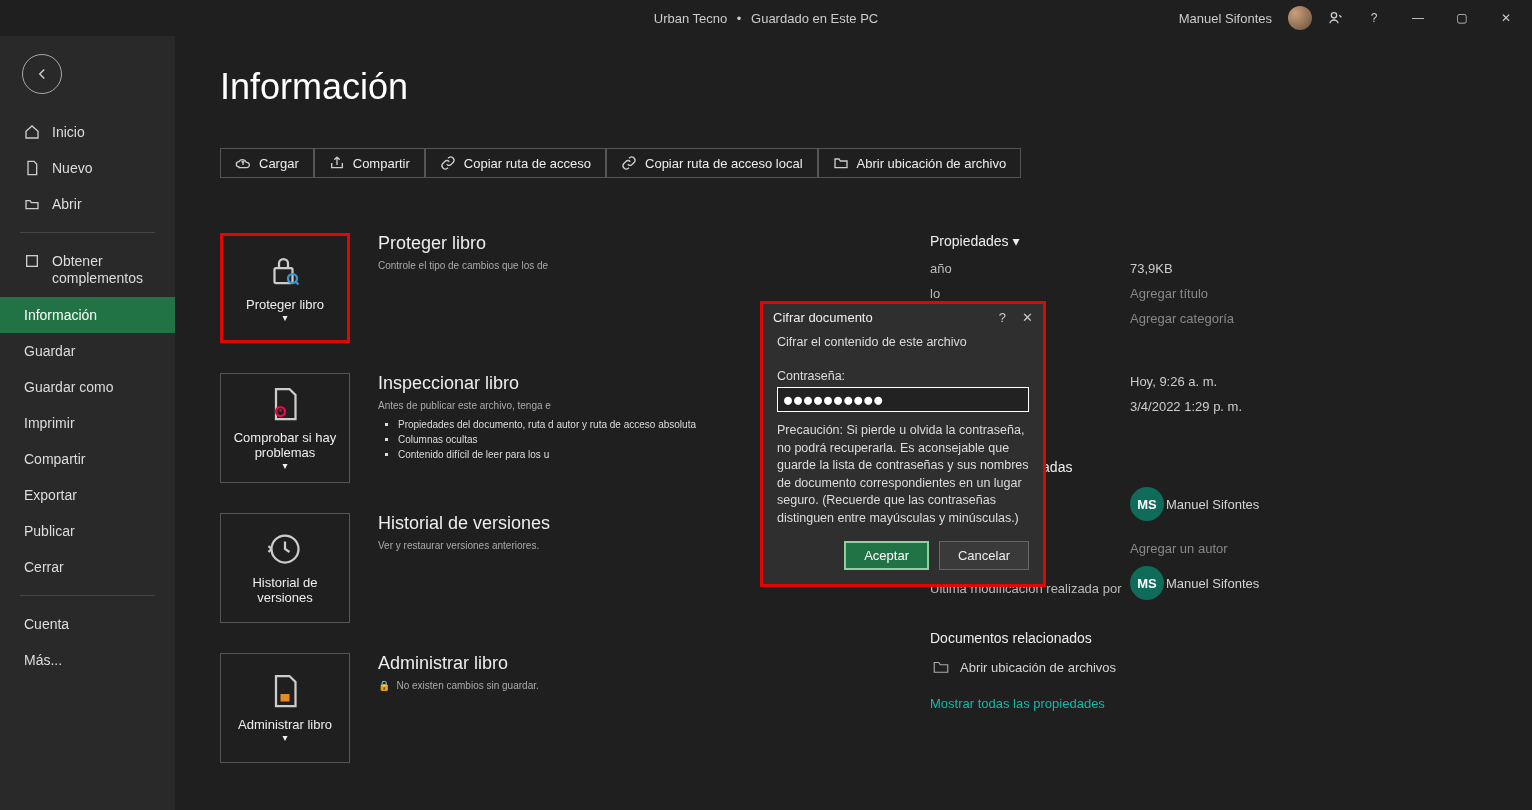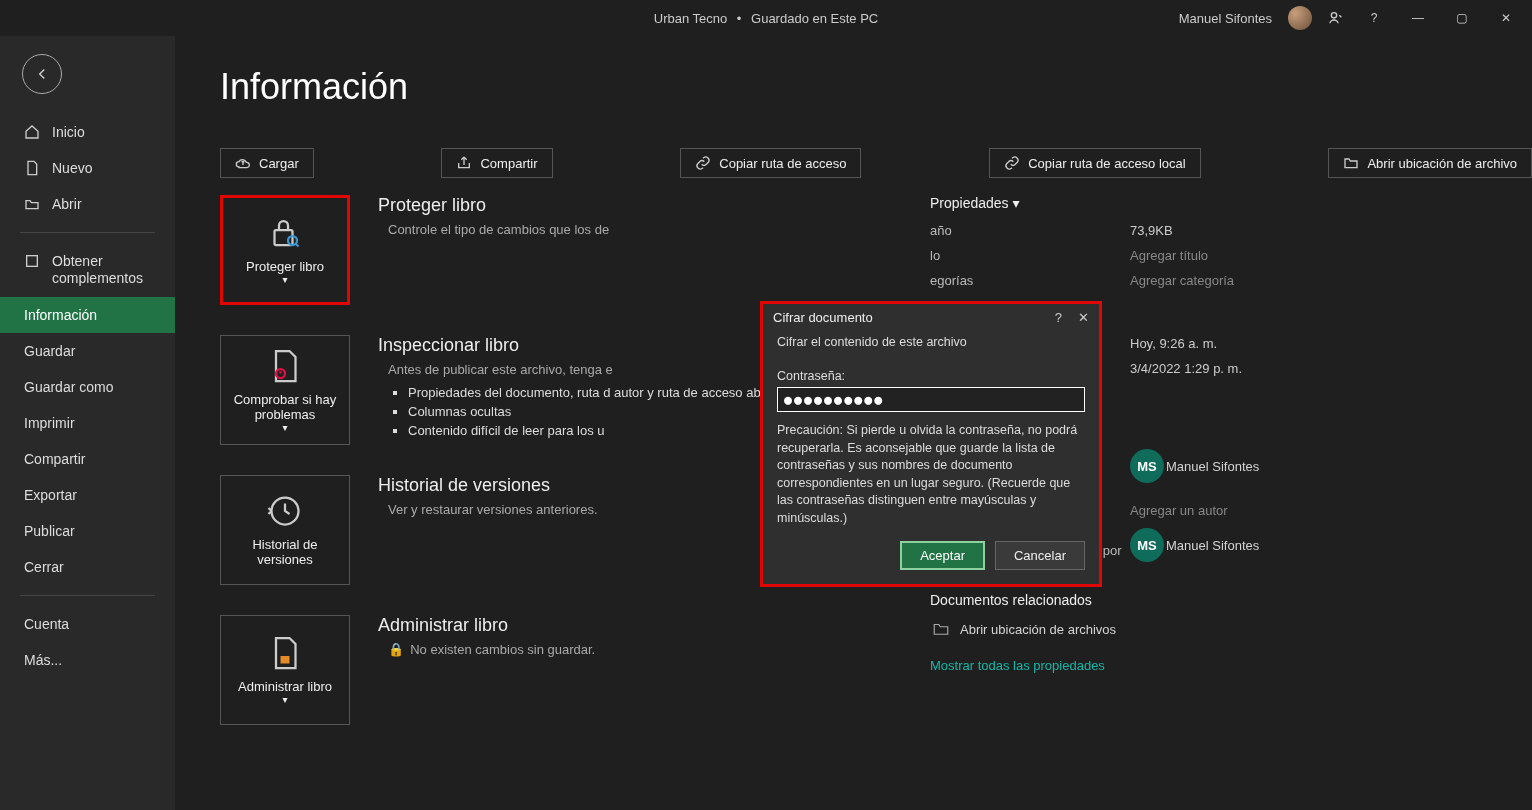--- a/index.html
+++ b/index.html
@@ -13,46 +13,46 @@
 .app { display: flex; height: calc(100% - 36px); }
 .sidebar { width: 175px; background: #292929; padding-top: 18px; }
 .back-btn { width: 40px; height: 40px; border: 1.5px solid #aaa; border-radius: 50%; display: flex; align-items: center; justify-content: center; margin: 0 0 20px 22px; color: #ccc; }
 .nav-item { display: flex; align-items: flex-start; gap: 12px; padding: 10px 24px; font-size: 14px; color: #ddd; cursor: pointer; }
 .nav-item.active { background: #217346; color: #fff; }
 .nav-sep { height: 1px; background: #444; margin: 10px 20px; }
 
 .content { flex: 1; padding: 30px 0 30px 45px; position: relative; overflow: hidden; }
 .page-title { font-size: 36px; color: #fff; font-weight: 400; margin-bottom: 40px; }
 
-.action-row { display: flex; gap: 12px; margin-bottom: 17px; justify-content: space-between; }
+.action-row { display: flex; margin-bottom: 55px; }
 .action-btn { display: flex; align-items: center; gap: 8px; border: 1px solid #555; padding: 6px 14px; font-size: 13px; color: #eee; background: transparent; cursor: pointer; }
 
 .info-body { display: flex; gap: 20px; }
 .main-col { flex: 0 0 690px; }
 .info-section { display: flex; gap: 28px; margin-bottom: 30px; }
 .big-btn { width: 130px; height: 110px; border: 1px solid #555; display: flex; flex-direction: column; align-items: center; justify-content: center; text-align: center; font-size: 13px; color: #eee; padding: 8px; }
 .big-btn.highlight { border: 3px solid #e10600; }
 .big-btn .icon-wrap { font-size: 28px; margin-bottom: 8px; }
 .sec-text h3 { font-size: 18px; color: #eee; font-weight: 400; margin-bottom: 6px; }
-.sec-text p, .sec-text li { font-size: 13px; color: #aaa; margin-left: 10px; }
+.sec-text p, .sec-text li { font-size: 10px; color: #aaa; }
 .sec-text ul { list-style: square; margin: 8px 0 0 20px; }
 .sec-text ul li { color: #ddd; margin-bottom: 4px; }
 
 .right-col { flex: 1; padding-right: 30px; }
 .right-col h4 { font-size: 14px; color: #eee; font-weight: 400; margin-bottom: 12px; margin-top: 20px; }
 .right-col h4:first-child { margin-top: 0; }
 .prop-row { display: flex; margin-bottom: 10px; font-size: 13px; }
 .prop-label { width: 200px; color: #bbb; }
 .prop-val { color: #ccc; }
 .prop-val.placeholder { color: #888; }
 .person-row { display: flex; align-items: center; gap: 2px; margin-bottom: 10px; }
 .person-badge { width: 34px; height: 34px; border-radius: 50%; background: #0f6b5a; color: #fff; display: flex; align-items: center; justify-content: center; font-size: 13px; font-weight: 600; }
 .doc-link { color: #14b8a6; font-size: 13px; margin-top: 10px; display: inline-block; }
 
-.dialog-wrap { position: absolute; top: 265px; left: 585px; width: 342px; border: 3px solid #e10600; background: #2f2f2f; z-index: 10; }
+.dialog-wrap { position: absolute; top: 265px; left: 585px; width: 286px; border: 3px solid #e10600; background: #2f2f2f; z-index: 10; }
 .dialog-title { display: flex; align-items: center; justify-content: space-between; padding: 6px 10px; font-size: 13px; color: #eee; }
 .dialog-ctrls { display: flex; gap: 16px; color: #ccc; }
 .dialog-body { padding: 4px 14px 14px; font-size: 12.5px; color: #ddd; }
 .dialog-sub { font-weight: 400; margin-bottom: 20px; }
 .dialog-label { margin-bottom: 4px; }
 .pw-input { width: 100%; background: #222; border: 1.5px solid #fff; color: #fff; padding: 4px 6px; font-family: monospace; letter-spacing: 2px; margin-bottom: 10px; }
 .dialog-warn { line-height: 1.4; margin-bottom: 14px; }
 .dialog-btns { display: flex; justify-content: flex-end; gap: 10px; }
 .dlg-btn { padding: 5px 18px; border: 1px solid #666; background: #3a3a3a; color: #eee; font-size: 13px; cursor: pointer; text-align: right; }
 .dlg-btn.primary { background: #217346; border: 2px solid #8fd19e; color: #fff; }

